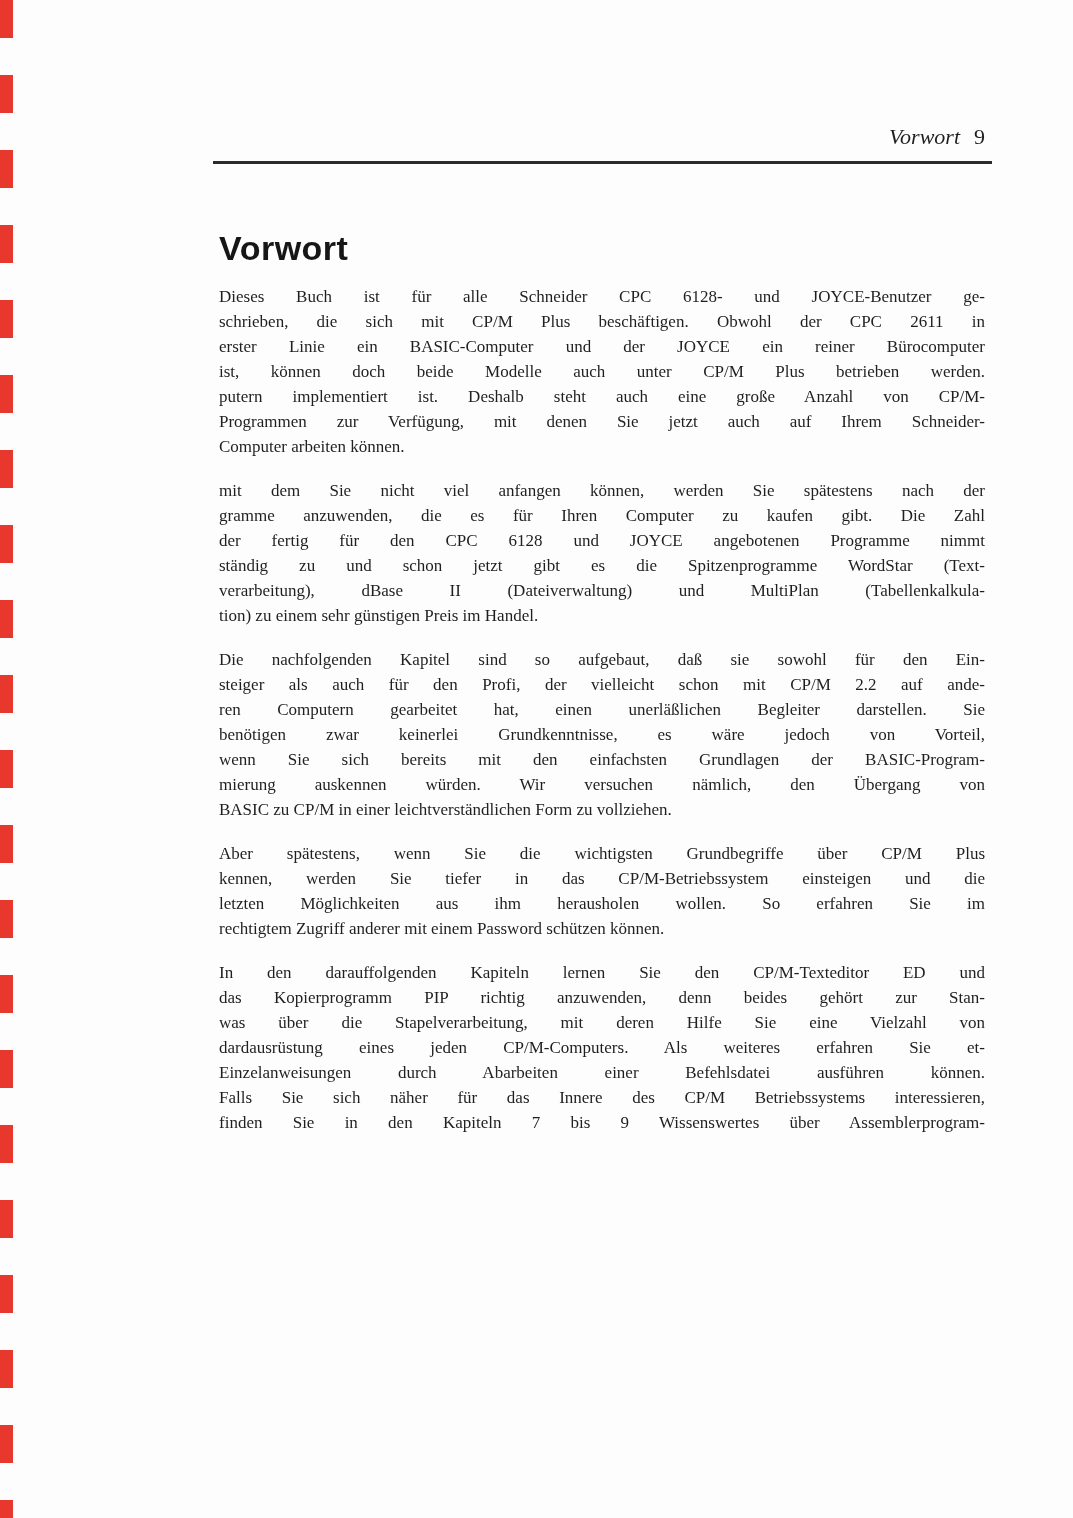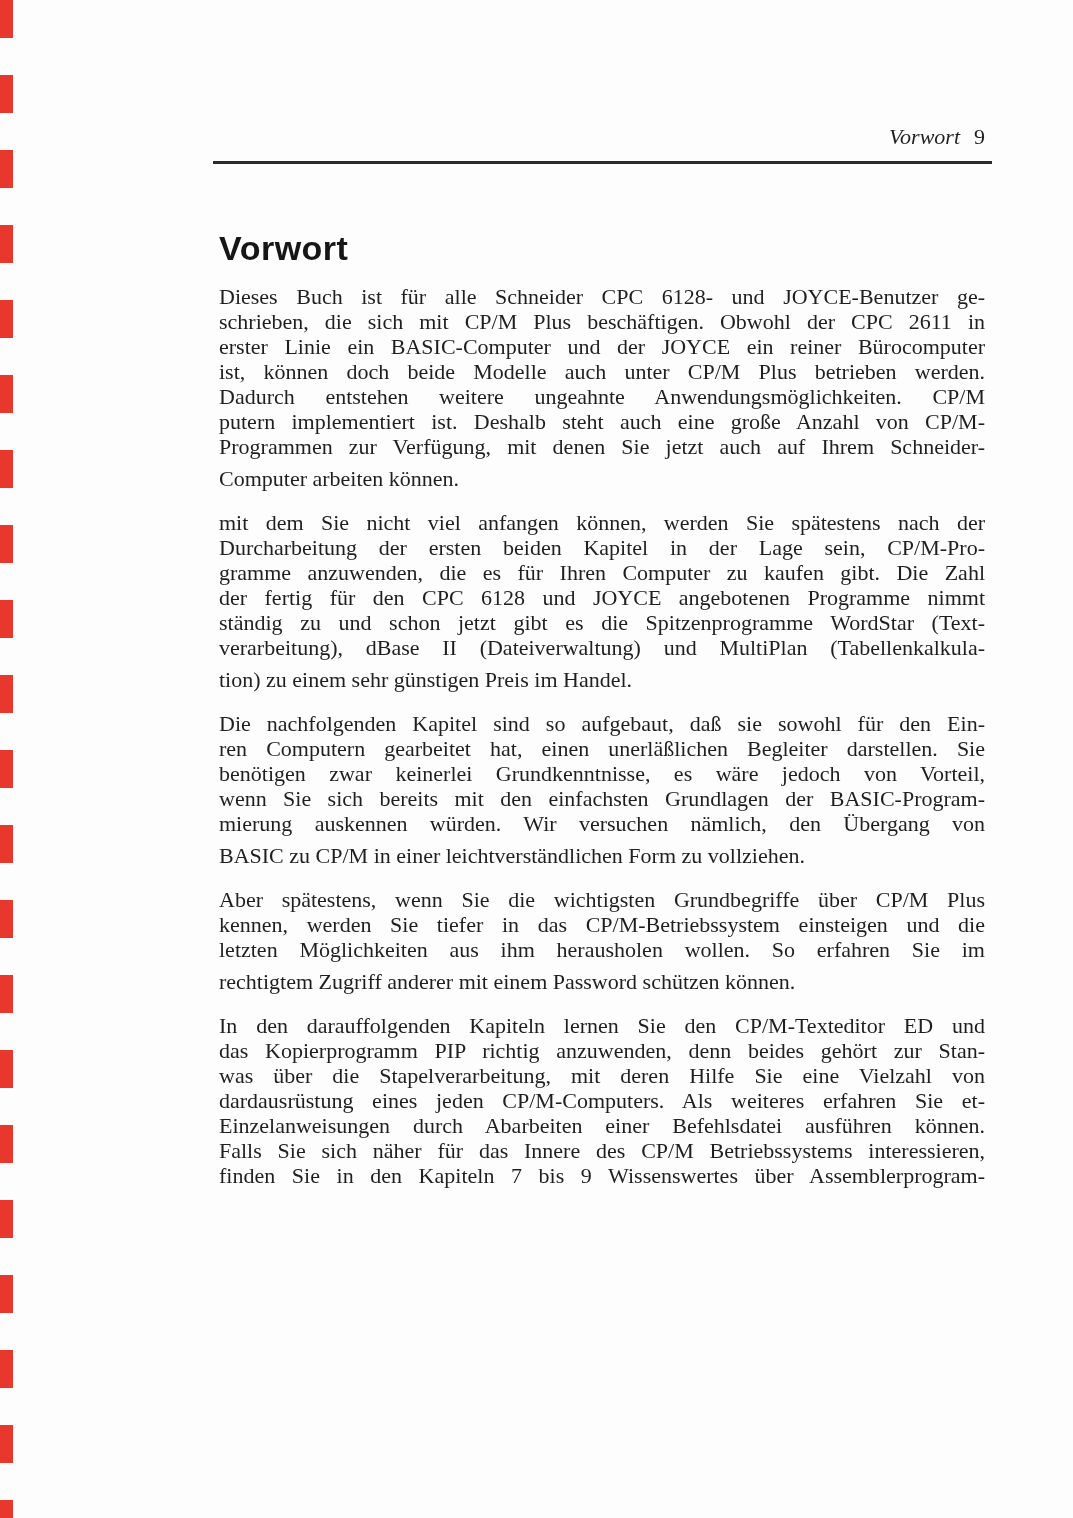--- a/index.html
+++ b/index.html
@@ -78,36 +78,35 @@
     line-height: 38px;
     letter-spacing: 0.5px;
     color: #161616;
   }
   .body-text {
     position: absolute;
     top: 284px;
     left: 0;
     width: 766px;
     font-family: "Liberation Serif", serif;
-    font-size: 22px;
+    font-size: 17px;
     line-height: 25px;
     color: var(--text);
   }
   .para { margin: 0 0 19px 0; }
   .line {
     text-align: justify;
     text-align-last: justify;
     text-justify: inter-word;
     height: 25px;
     overflow: hidden;
   }
   .line.last {
     text-align: right;
     text-align-last: left;
-    margin-top: 7px;
   }
 </style>
 </head>
 <body>
 
 <div class="page">
 
   <div class="edge-marks"></div>
 
   <div class="content">
@@ -119,36 +118,35 @@
     <div class="header-rule"></div>
 
     <h1 class="page-title">Vorwort</h1>
 
     <div class="body-text">
         <div class="para">
           <div class="line">Dieses Buch ist für alle Schneider CPC 6128- und JOYCE-Benutzer ge-</div>
           <div class="line">schrieben, die sich mit CP/M Plus beschäftigen. Obwohl der CPC 2611 in</div>
           <div class="line">erster Linie ein BASIC-Computer und der JOYCE ein reiner Bürocomputer</div>
           <div class="line">ist, können doch beide Modelle auch unter CP/M Plus betrieben werden.</div>
-          <div class="line">Dadurch entstehen weitere ungeahnte Anwendungsmöglichkeiten. CP/M</div>
           <div class="line">putern implementiert ist. Deshalb steht auch eine große Anzahl von CP/M-</div>
           <div class="line">Programmen zur Verfügung, mit denen Sie jetzt auch auf Ihrem Schneider-</div>
           <div class="line last">Computer arbeiten können.</div>
         </div>
         <div class="para">
           <div class="line">mit dem Sie nicht viel anfangen können, werden Sie spätestens nach der</div>
-          <div class="line">Durcharbeitung der ersten beiden Kapitel in der Lage sein, CP/M-Pro-</div>
           <div class="line">gramme anzuwenden, die es für Ihren Computer zu kaufen gibt. Die Zahl</div>
           <div class="line">der fertig für den CPC 6128 und JOYCE angebotenen Programme nimmt</div>
           <div class="line">ständig zu und schon jetzt gibt es die Spitzenprogramme WordStar (Text-</div>
           <div class="line">verarbeitung), dBase II (Dateiverwaltung) und MultiPlan (Tabellenkalkula-</div>
           <div class="line last">tion) zu einem sehr günstigen Preis im Handel.</div>
         </div>
         <div class="para">
           <div class="line">Die nachfolgenden Kapitel sind so aufgebaut, daß sie sowohl für den Ein-</div>
+          <div class="line">steiger als auch für den Profi, der vielleicht schon mit CP/M 2.2 auf ande-</div>
           <div class="line">ren Computern gearbeitet hat, einen unerläßlichen Begleiter darstellen. Sie</div>
           <div class="line">benötigen zwar keinerlei Grundkenntnisse, es wäre jedoch von Vorteil,</div>
           <div class="line">wenn Sie sich bereits mit den einfachsten Grundlagen der BASIC-Program-</div>
           <div class="line">mierung auskennen würden. Wir versuchen nämlich, den Übergang von</div>
           <div class="line last">BASIC zu CP/M in einer leichtverständlichen Form zu vollziehen.</div>
         </div>
         <div class="para">
           <div class="line">Aber spätestens, wenn Sie die wichtigsten Grundbegriffe über CP/M Plus</div>
           <div class="line">kennen, werden Sie tiefer in das CP/M-Betriebssystem einsteigen und die</div>
           <div class="line">letzten Möglichkeiten aus ihm herausholen wollen. So erfahren Sie im</div>

